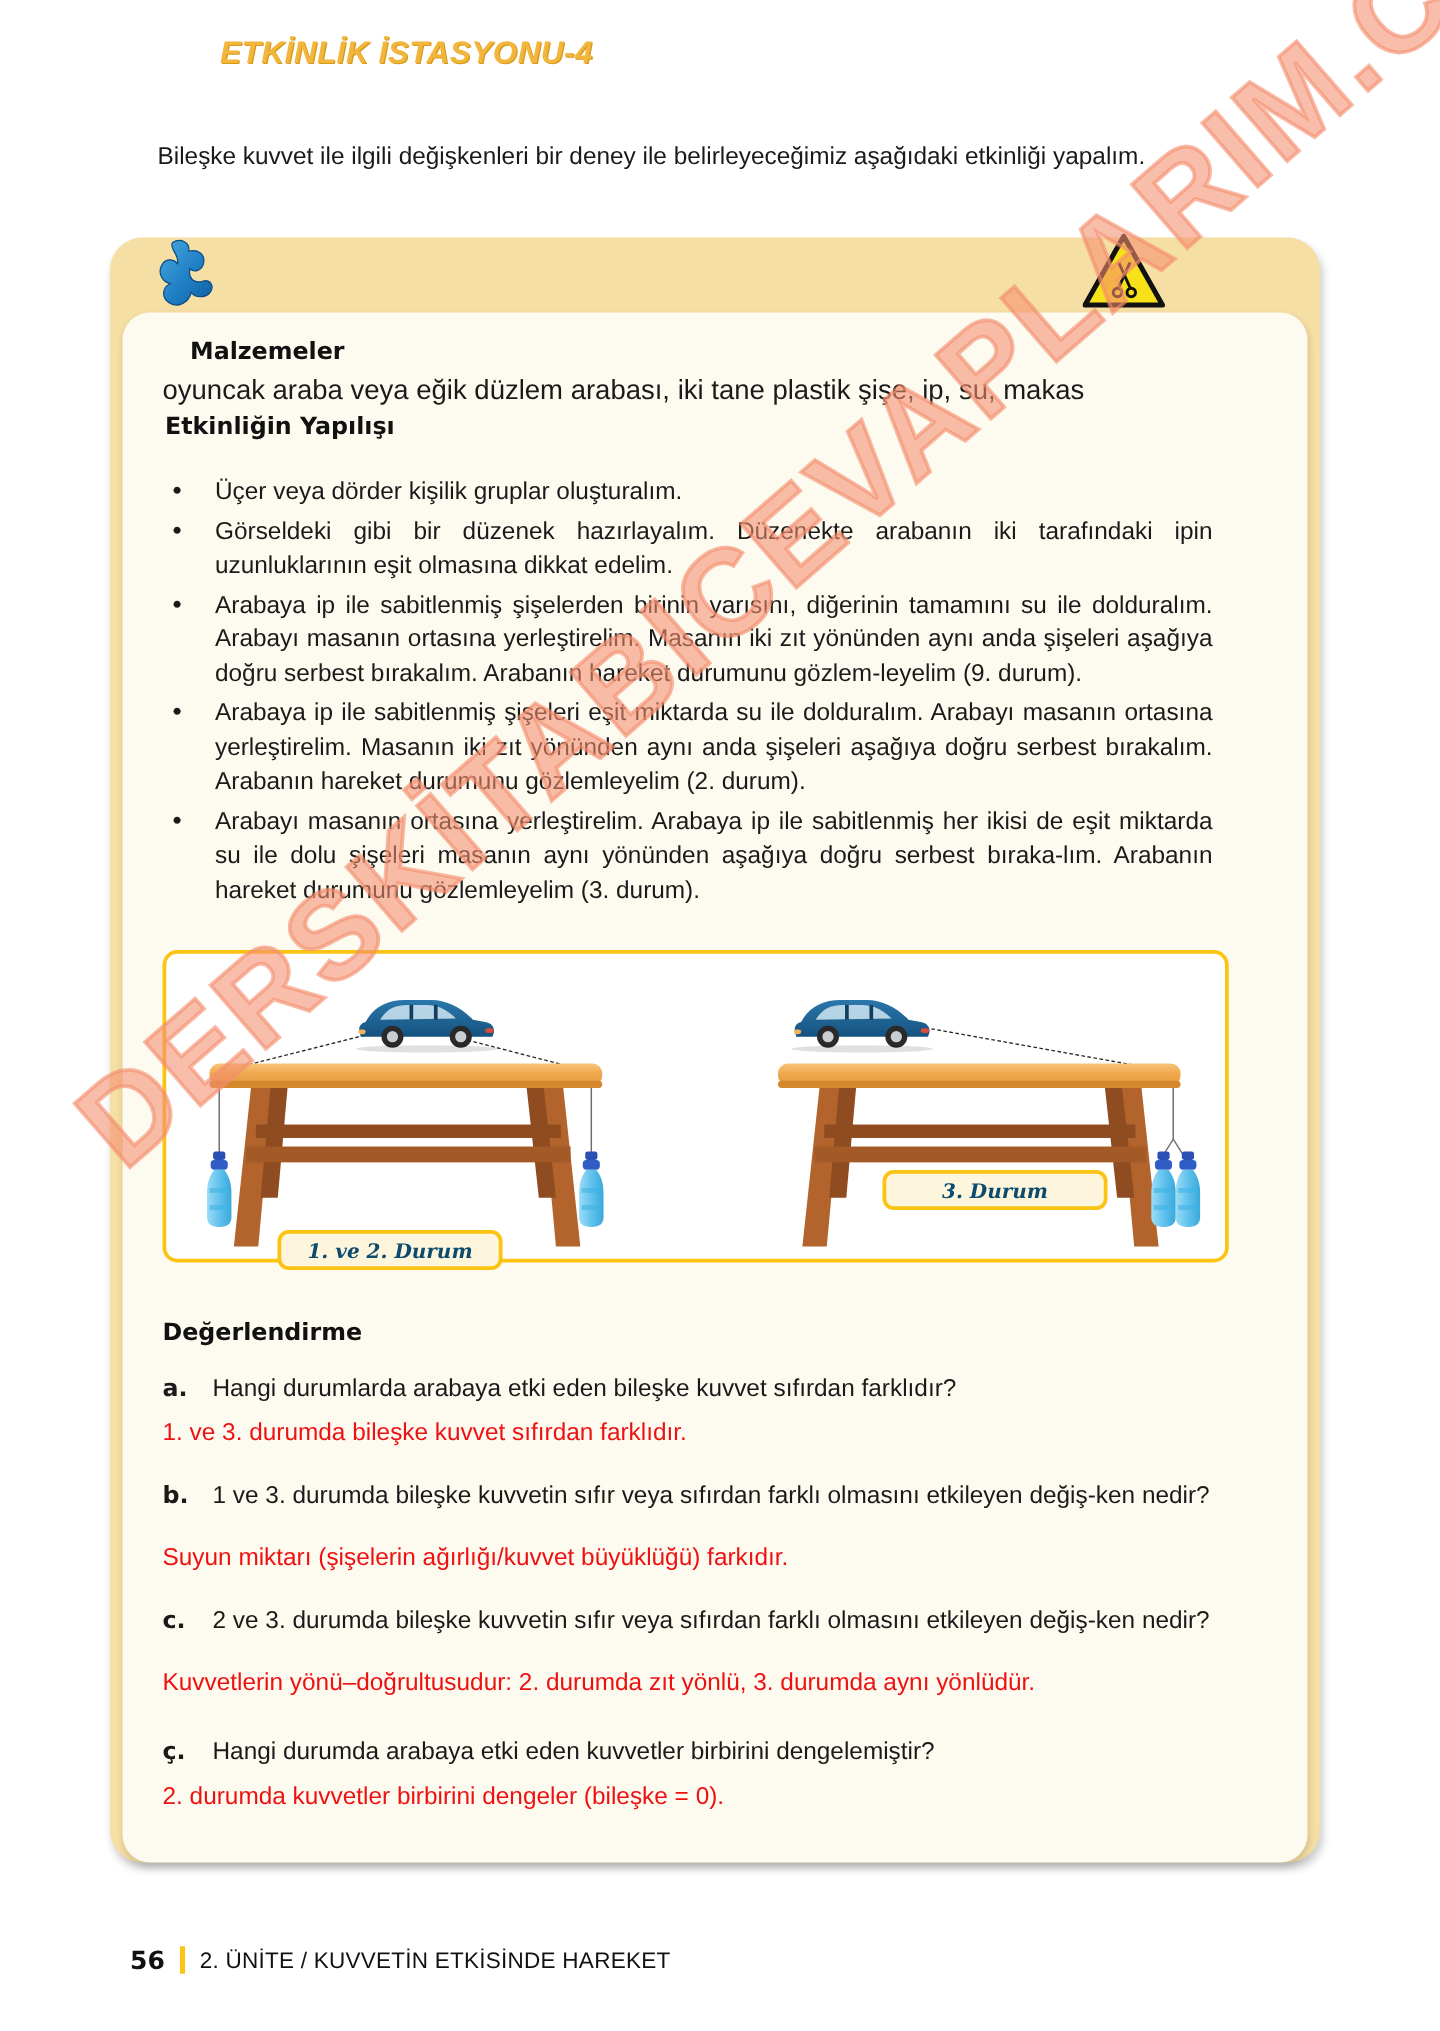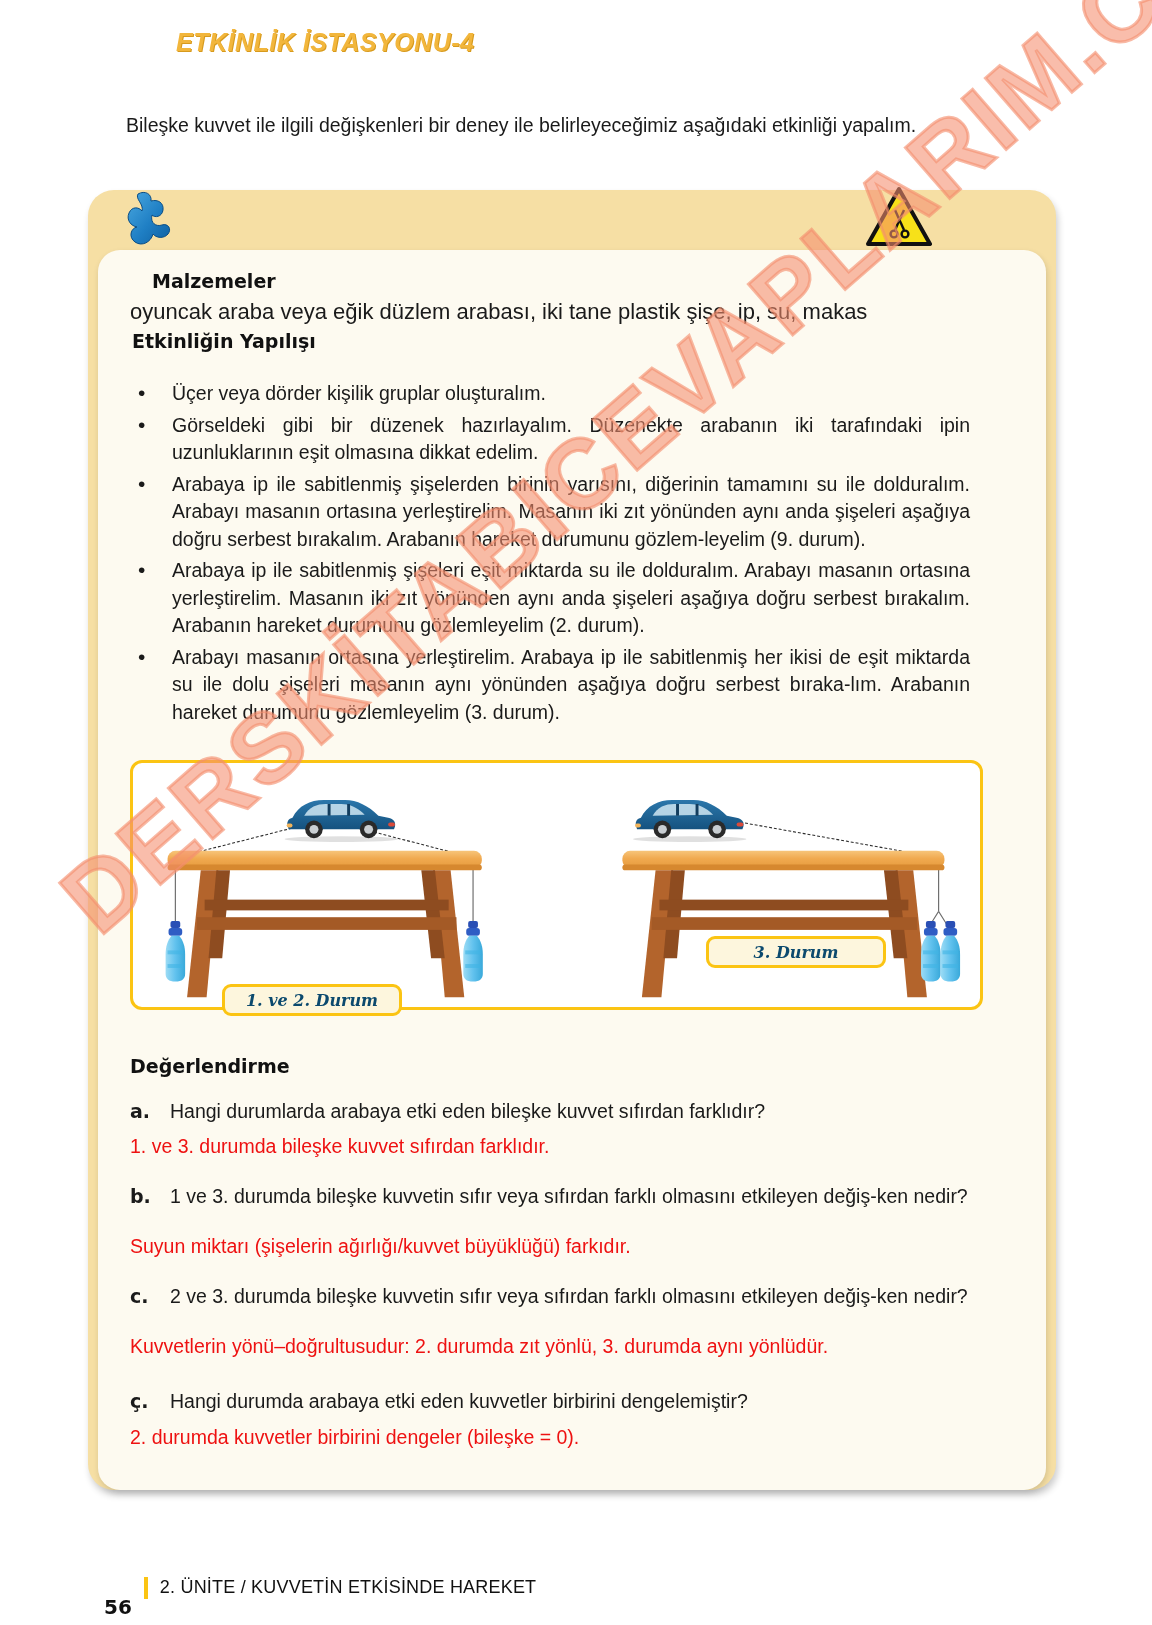--- a/index.html
+++ b/index.html
@@ -104,21 +104,21 @@
   .q .txt { display: block; padding-left: 40px; text-align: justify; }
   .ans {
     position: absolute; width: 860px;
     font-size: 19.5px; line-height: 27px; color: #ee1111;
   }
 
   
   .footer { position: absolute; left: 104px; top: 1556px; display: flex; align-items: center; }
   .footer .pg {
     font-family: "DejaVu Sans", sans-serif; font-weight: bold;
-    font-size: 20px; color: #111; margin-top: 39px;
+    font-size: 20px; color: #111;
   }
   .footer .bar { width: 4px; height: 22px; background: #fbc413; margin: 0 12px; }
   .footer .ft-txt { font-size: 18px; color: #111; letter-spacing: 0.2px; }
 
   
   .watermark {
     position: absolute; left: 0; top: 0; width: 1152px; height: 1625px;
     pointer-events: none; overflow: hidden;
   }
   .wm-text {

